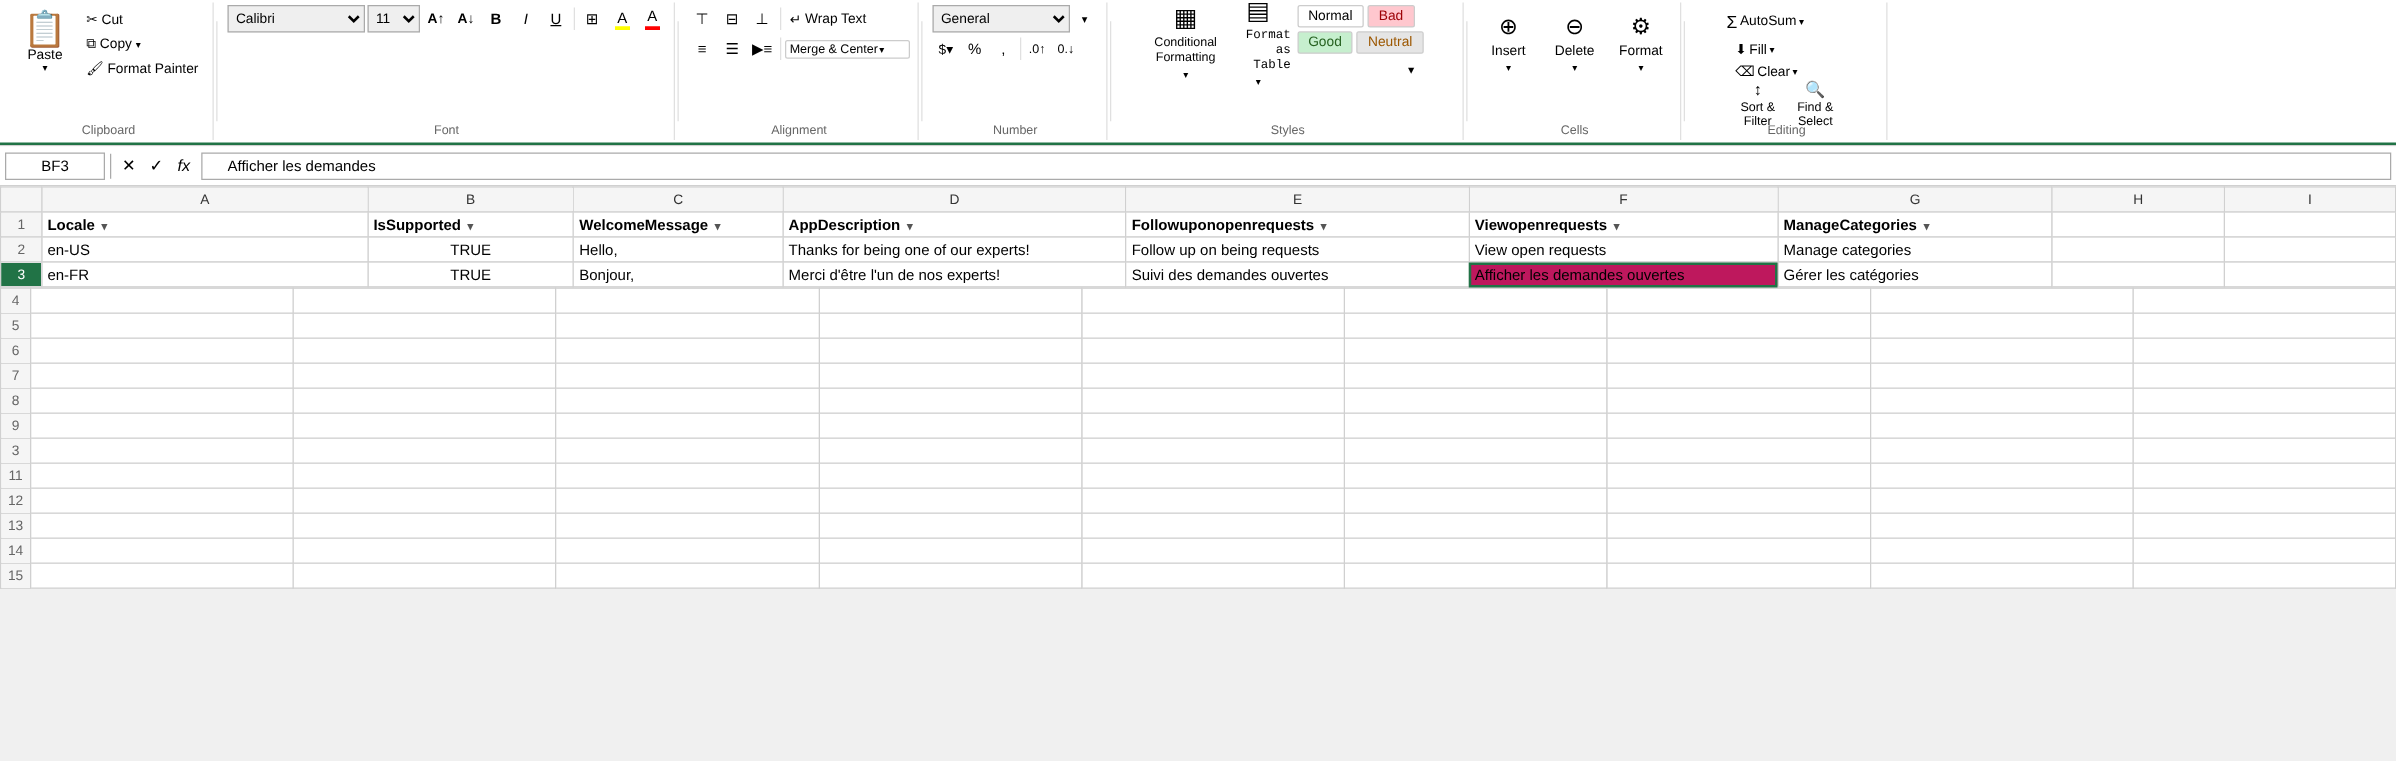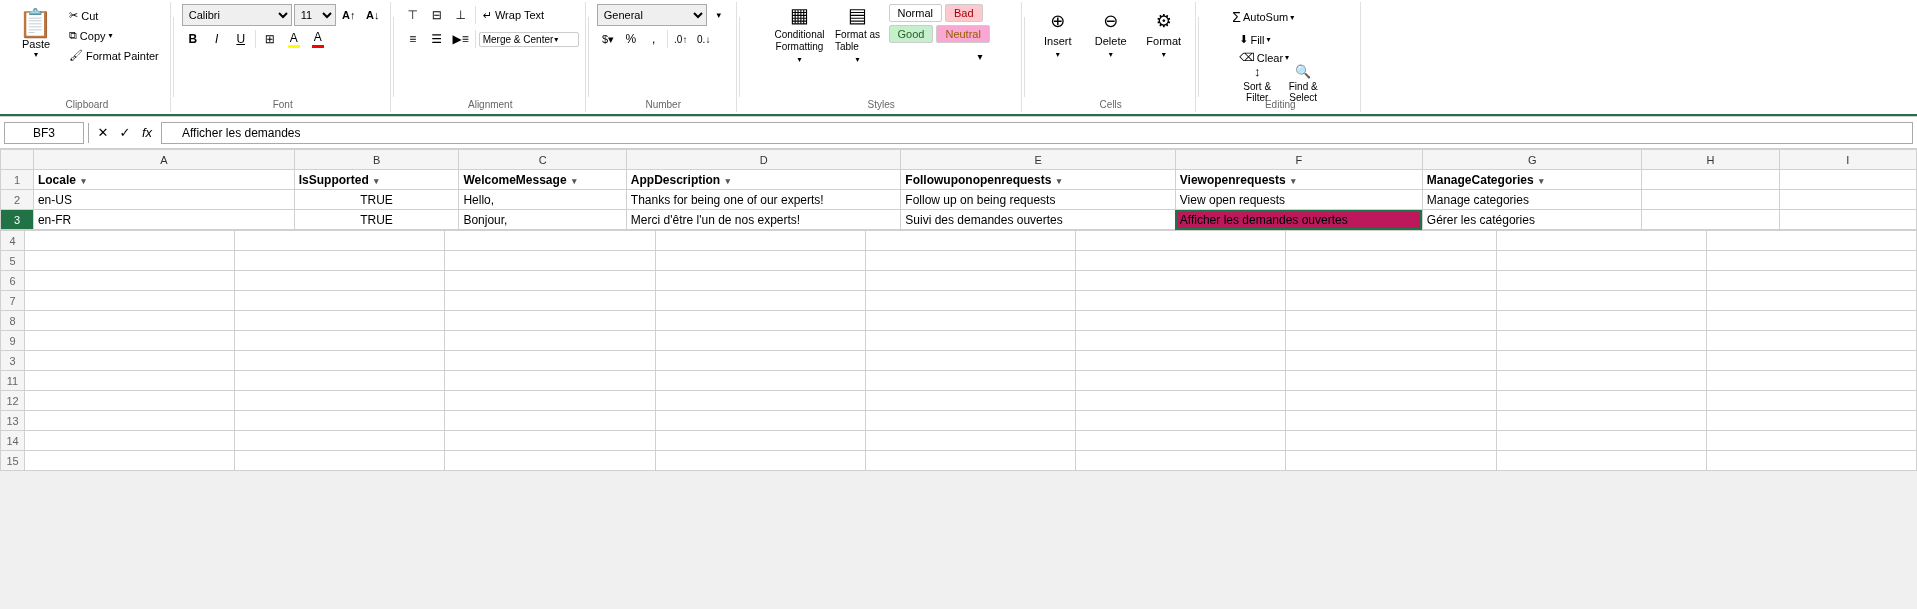--- a/index.html
+++ b/index.html
@@ -13,21 +13,21 @@
     .ribbon-group-label { position: absolute; bottom: 2px; font-size: 10px; color: #666; white-space: nowrap; }
     .ribbon-group-content { display: flex; align-items: flex-start; flex: 1; padding-bottom: 14px; }
 
     
     .clipboard-group .ribbon-group-content { flex-direction: row; align-items: flex-start; gap: 2px; }
     .paste-btn { display: flex; flex-direction: column; align-items: center; justify-content: center; width: 52px; height: 60px; border: 1px solid transparent; border-radius: 3px; cursor: pointer; background: transparent; }
     .clipboard-sub { display: flex; flex-direction: column; gap: 1px; padding-top: 2px; }
     .small-btn { display: flex; align-items: center; gap: 3px; padding: 2px 4px; border: 1px solid transparent; border-radius: 2px; cursor: pointer; font-size: 11px; white-space: nowrap; }
 
     
-    .font-group .ribbon-group-content { flex-direction: column; gap: 2px; }
+    .font-group .ribbon-group-content { gap: 2px; }
     .font-row { display: flex; align-items: center; gap: 2px; }
     .font-select { width: 110px; height: 22px; font-size: 11px; border: 1px solid #aaa; padding: 0 2px; }
     .size-select { width: 42px; height: 22px; font-size: 11px; border: 1px solid #aaa; padding: 0 2px; }
     .icon-btn { width: 22px; height: 22px; border: 1px solid transparent; border-radius: 2px; cursor: pointer; display: flex; align-items: center; justify-content: center; font-size: 12px; background: transparent; }
     .bold-btn { font-weight: bold; }
     .italic-btn { font-style: italic; }
     .underline-btn { text-decoration: underline; }
     .color-indicator { width: 12px; height: 3px; background: #ff0000; margin-top: 1px; }
     .font-color-btn { display: flex; flex-direction: column; align-items: center; }
 
@@ -37,21 +37,21 @@
 
     
     .number-group .ribbon-group-content { flex-direction: column; gap: 2px; }
 
     
     .styles-group .ribbon-group-content { flex-direction: row; align-items: flex-start; gap: 4px; flex-wrap: wrap; }
     .style-cell { padding: 2px 8px; border: 1px solid #ccc; border-radius: 2px; font-size: 11px; cursor: pointer; white-space: nowrap; }
     .style-normal { background: #ffffff; }
     .style-bad { background: #ffc7ce; color: #9c0006; }
     .style-good { background: #c6efce; color: #276221; }
-    .style-neutral { background: #f9a8d4; color: #9c5700; }
+    .style-neutral { background: #e5e5e5; color: #9c5700; }
 
     
     .cells-group .ribbon-group-content { flex-direction: row; gap: 2px; align-items: flex-start; }
 
     
     .editing-group .ribbon-group-content { flex-direction: row; gap: 2px; align-items: flex-start; }
 
     
     .formula-bar { display: flex; align-items: center; background: #ffffff; border-bottom: 1px solid #d0d0d0; padding: 2px 4px; height: 32px; }
     .name-box { width: 80px; height: 22px; border: 1px solid #aaa; font-size: 12px; padding: 0 4px; text-align: center; }
@@ -236,21 +236,21 @@
 
     <div class="ribbon-group styles-group" style="min-width: 280px;">
       <div class="ribbon-group-content" style="flex-direction:row; gap:4px; padding-bottom:12px;">
         <div class="cond-fmt-btn">
           <span style="font-size:20px;">▦</span>
           <span style="font-size:10px; text-align:center; line-height:1.2;">Conditional<br>Formatting</span>
           <span style="font-size:8px;">▾</span>
         </div>
         <div class="cond-fmt-btn">
           <span style="font-size:20px;">▤</span>
-          <span style="font-size:10px; text-align:left; line-height:1.2;">Format as<br>Table</span>
+          <span style="font-size:10px; text-align:right; line-height:1.2;font-family:Liberation Mono, monospace;">Format as<br>Table</span>
           <span style="font-size:8px;">▾</span>
         </div>
         <div style="display:flex; flex-direction:column; gap:3px;">
           <div style="display:flex; gap:3px;">
             <div class="style-cell style-normal">
               <span>Normal</span>
             </div>
             <div class="style-cell style-bad">
               <span>Bad</span>
             </div>

